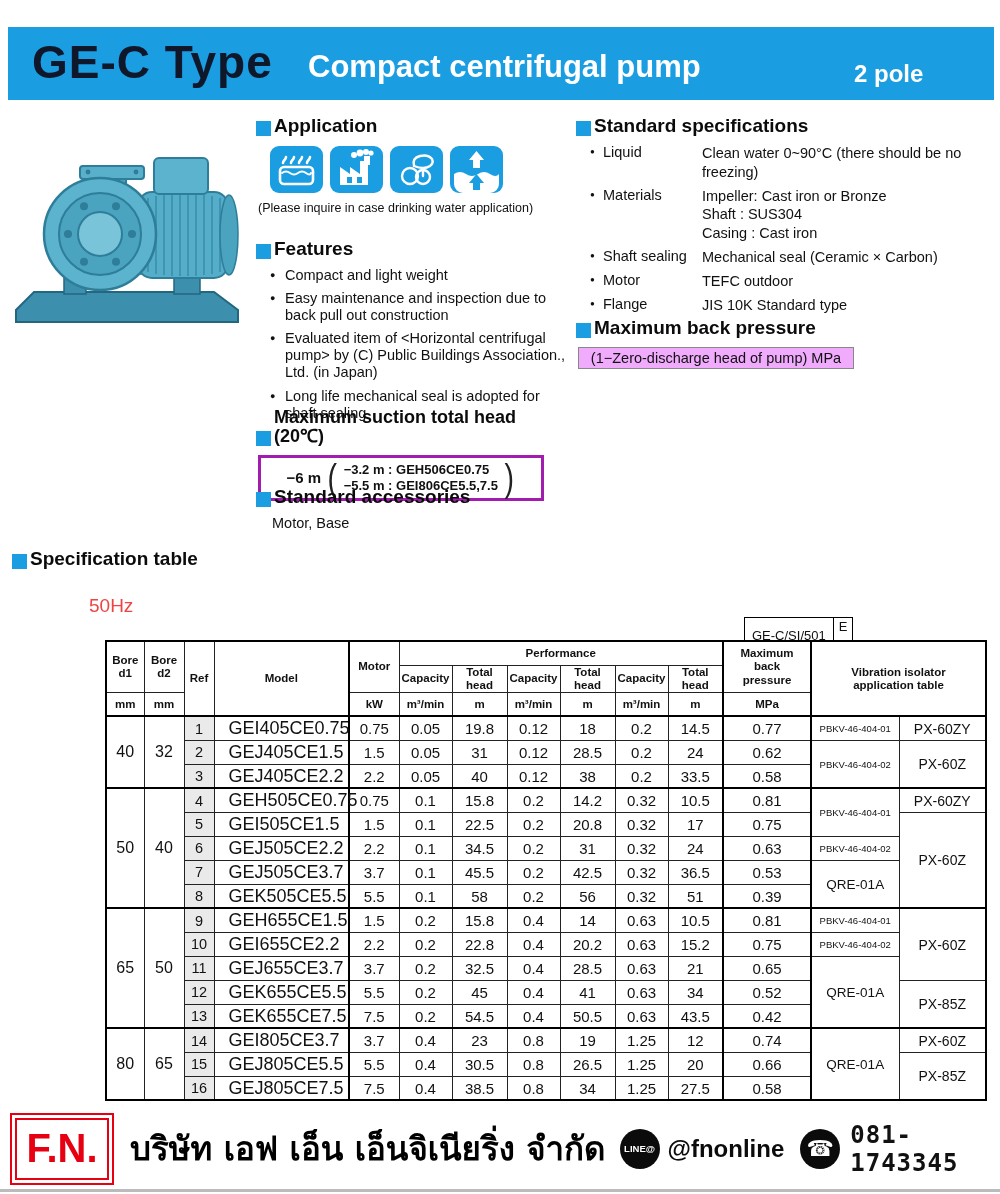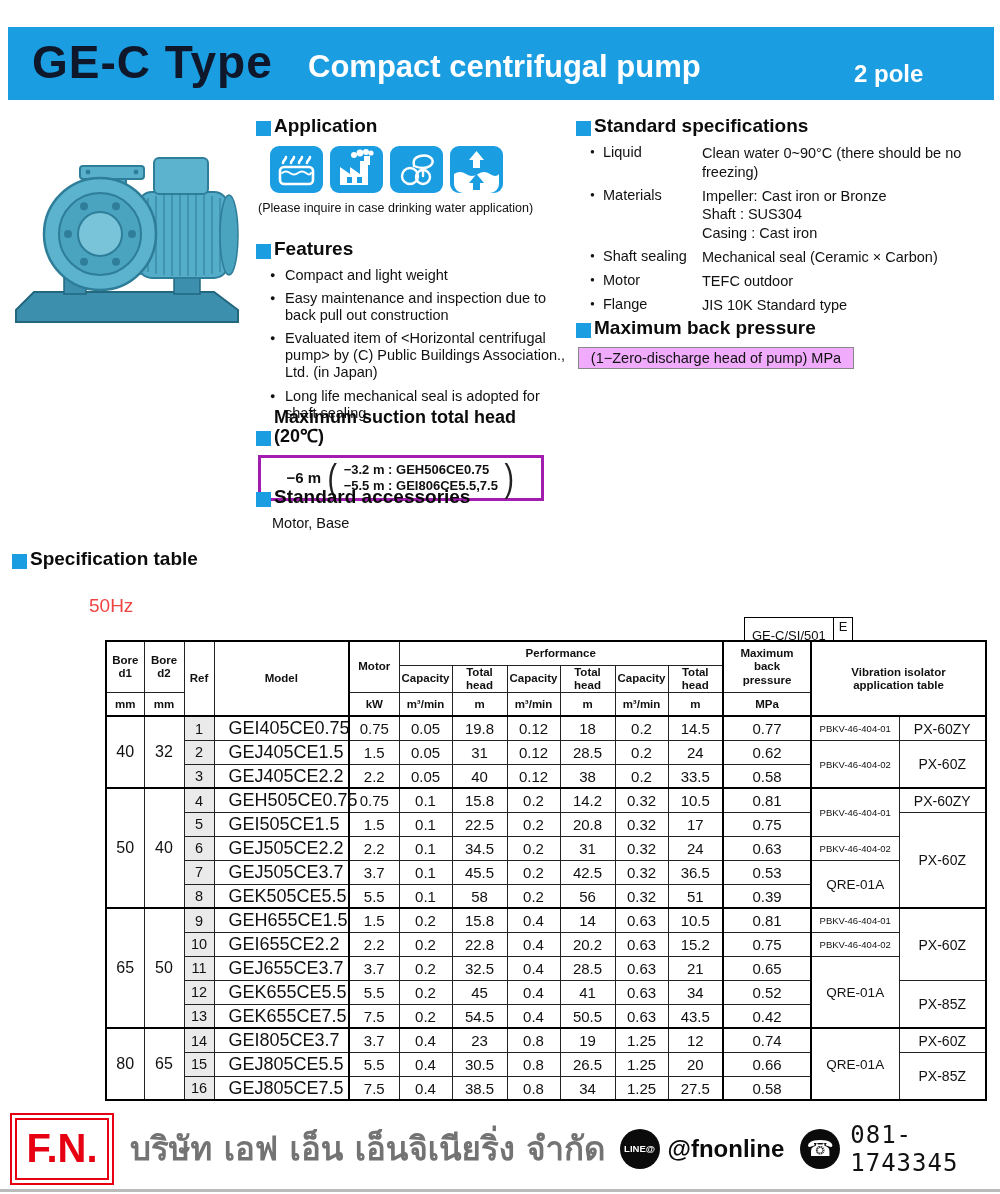--- a/index.html
+++ b/index.html
@@ -80,26 +80,26 @@
   td.vibs { font-size:9.5px; }
   td.vibp { font-size:14px; }
   td.vibq { font-size:13.5px; }
 
   
   #footer { position:absolute; left:0; top:1108px; width:1000px; height:84px; display:flex; align-items:center;
             padding-left:10px; border-bottom:3px solid #bbb; }
   #fn-logo { width:104px; height:72px; border:2px solid #e60012; padding:3px; flex:0 0 auto; }
   #fn-logo .inner { width:100%; height:100%; border:2px solid #e60012; display:flex; align-items:center; justify-content:center;
                     color:#e60012; font-size:40px; font-weight:bold; }
-  #footer .thai { margin-left:16px; font-family:"DejaVu Sans", sans-serif; font-weight:bold; font-size:33px; color:#737373; white-space:nowrap; }
+  #footer .thai { margin-left:16px; font-family:"DejaVu Sans", sans-serif; font-weight:bold; font-size:33px; color:#000000; white-space:nowrap; }
   .badge { width:40px; height:40px; border-radius:50%; background:#0b0b0b; color:#fff; display:flex; align-items:center; justify-content:center; flex:0 0 auto; }
   #line-badge { margin-left:14px; font-size:9.5px; font-weight:bold; letter-spacing:0; }
   #footer .lineid { margin-left:8px; font-size:24px; font-weight:bold; color:#0b0b0b; }
   #phone-badge { margin-left:16px; font-size:22px; }
-  #footer .phone { margin-left:10px; font-family:"DejaVu Sans Mono", monospace; font-size:24px; font-weight:normal; letter-spacing:1px; }
+  #footer .phone { margin-left:10px; font-family:"DejaVu Sans Mono", monospace; font-size:24px; font-weight:bold; letter-spacing:1px; }
 </style>
 </head>
 <body>
 
 <div id="page">
 
   <div id="banner">
     <span class="series">GE-C Type</span>
     <span class="subtitle">Compact centrifugal pump</span>
     <span class="pole">2 pole</span>

